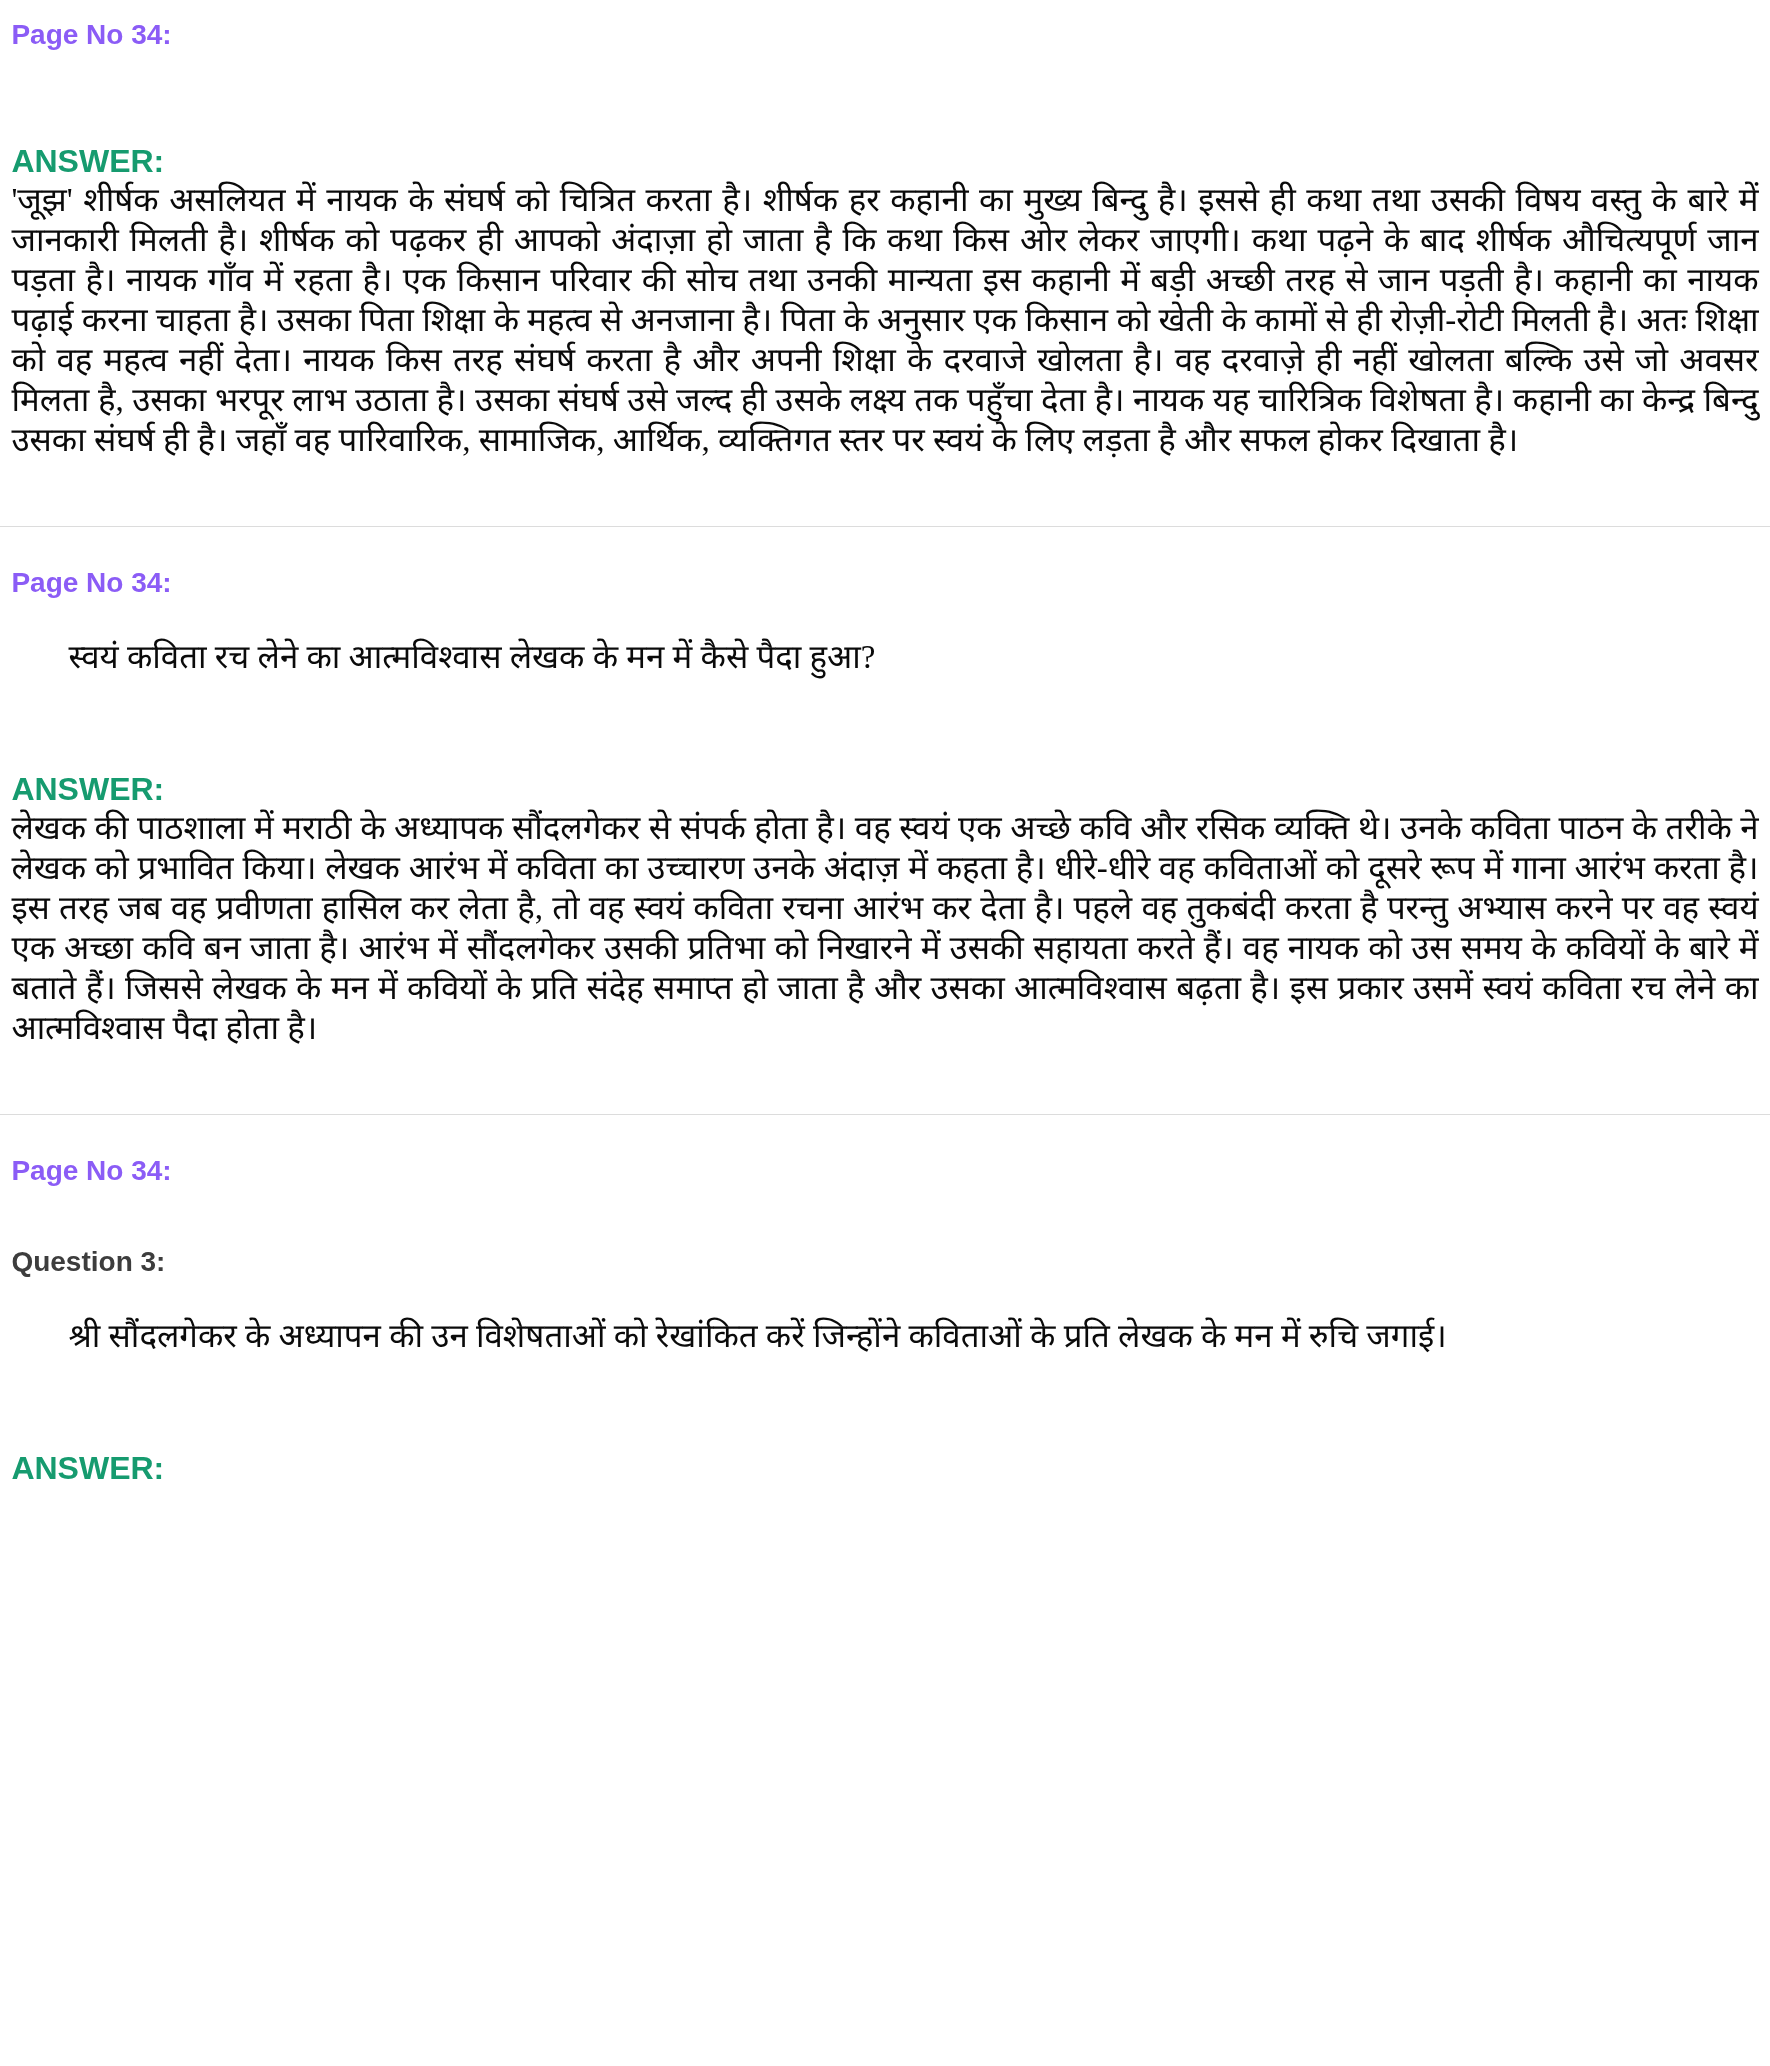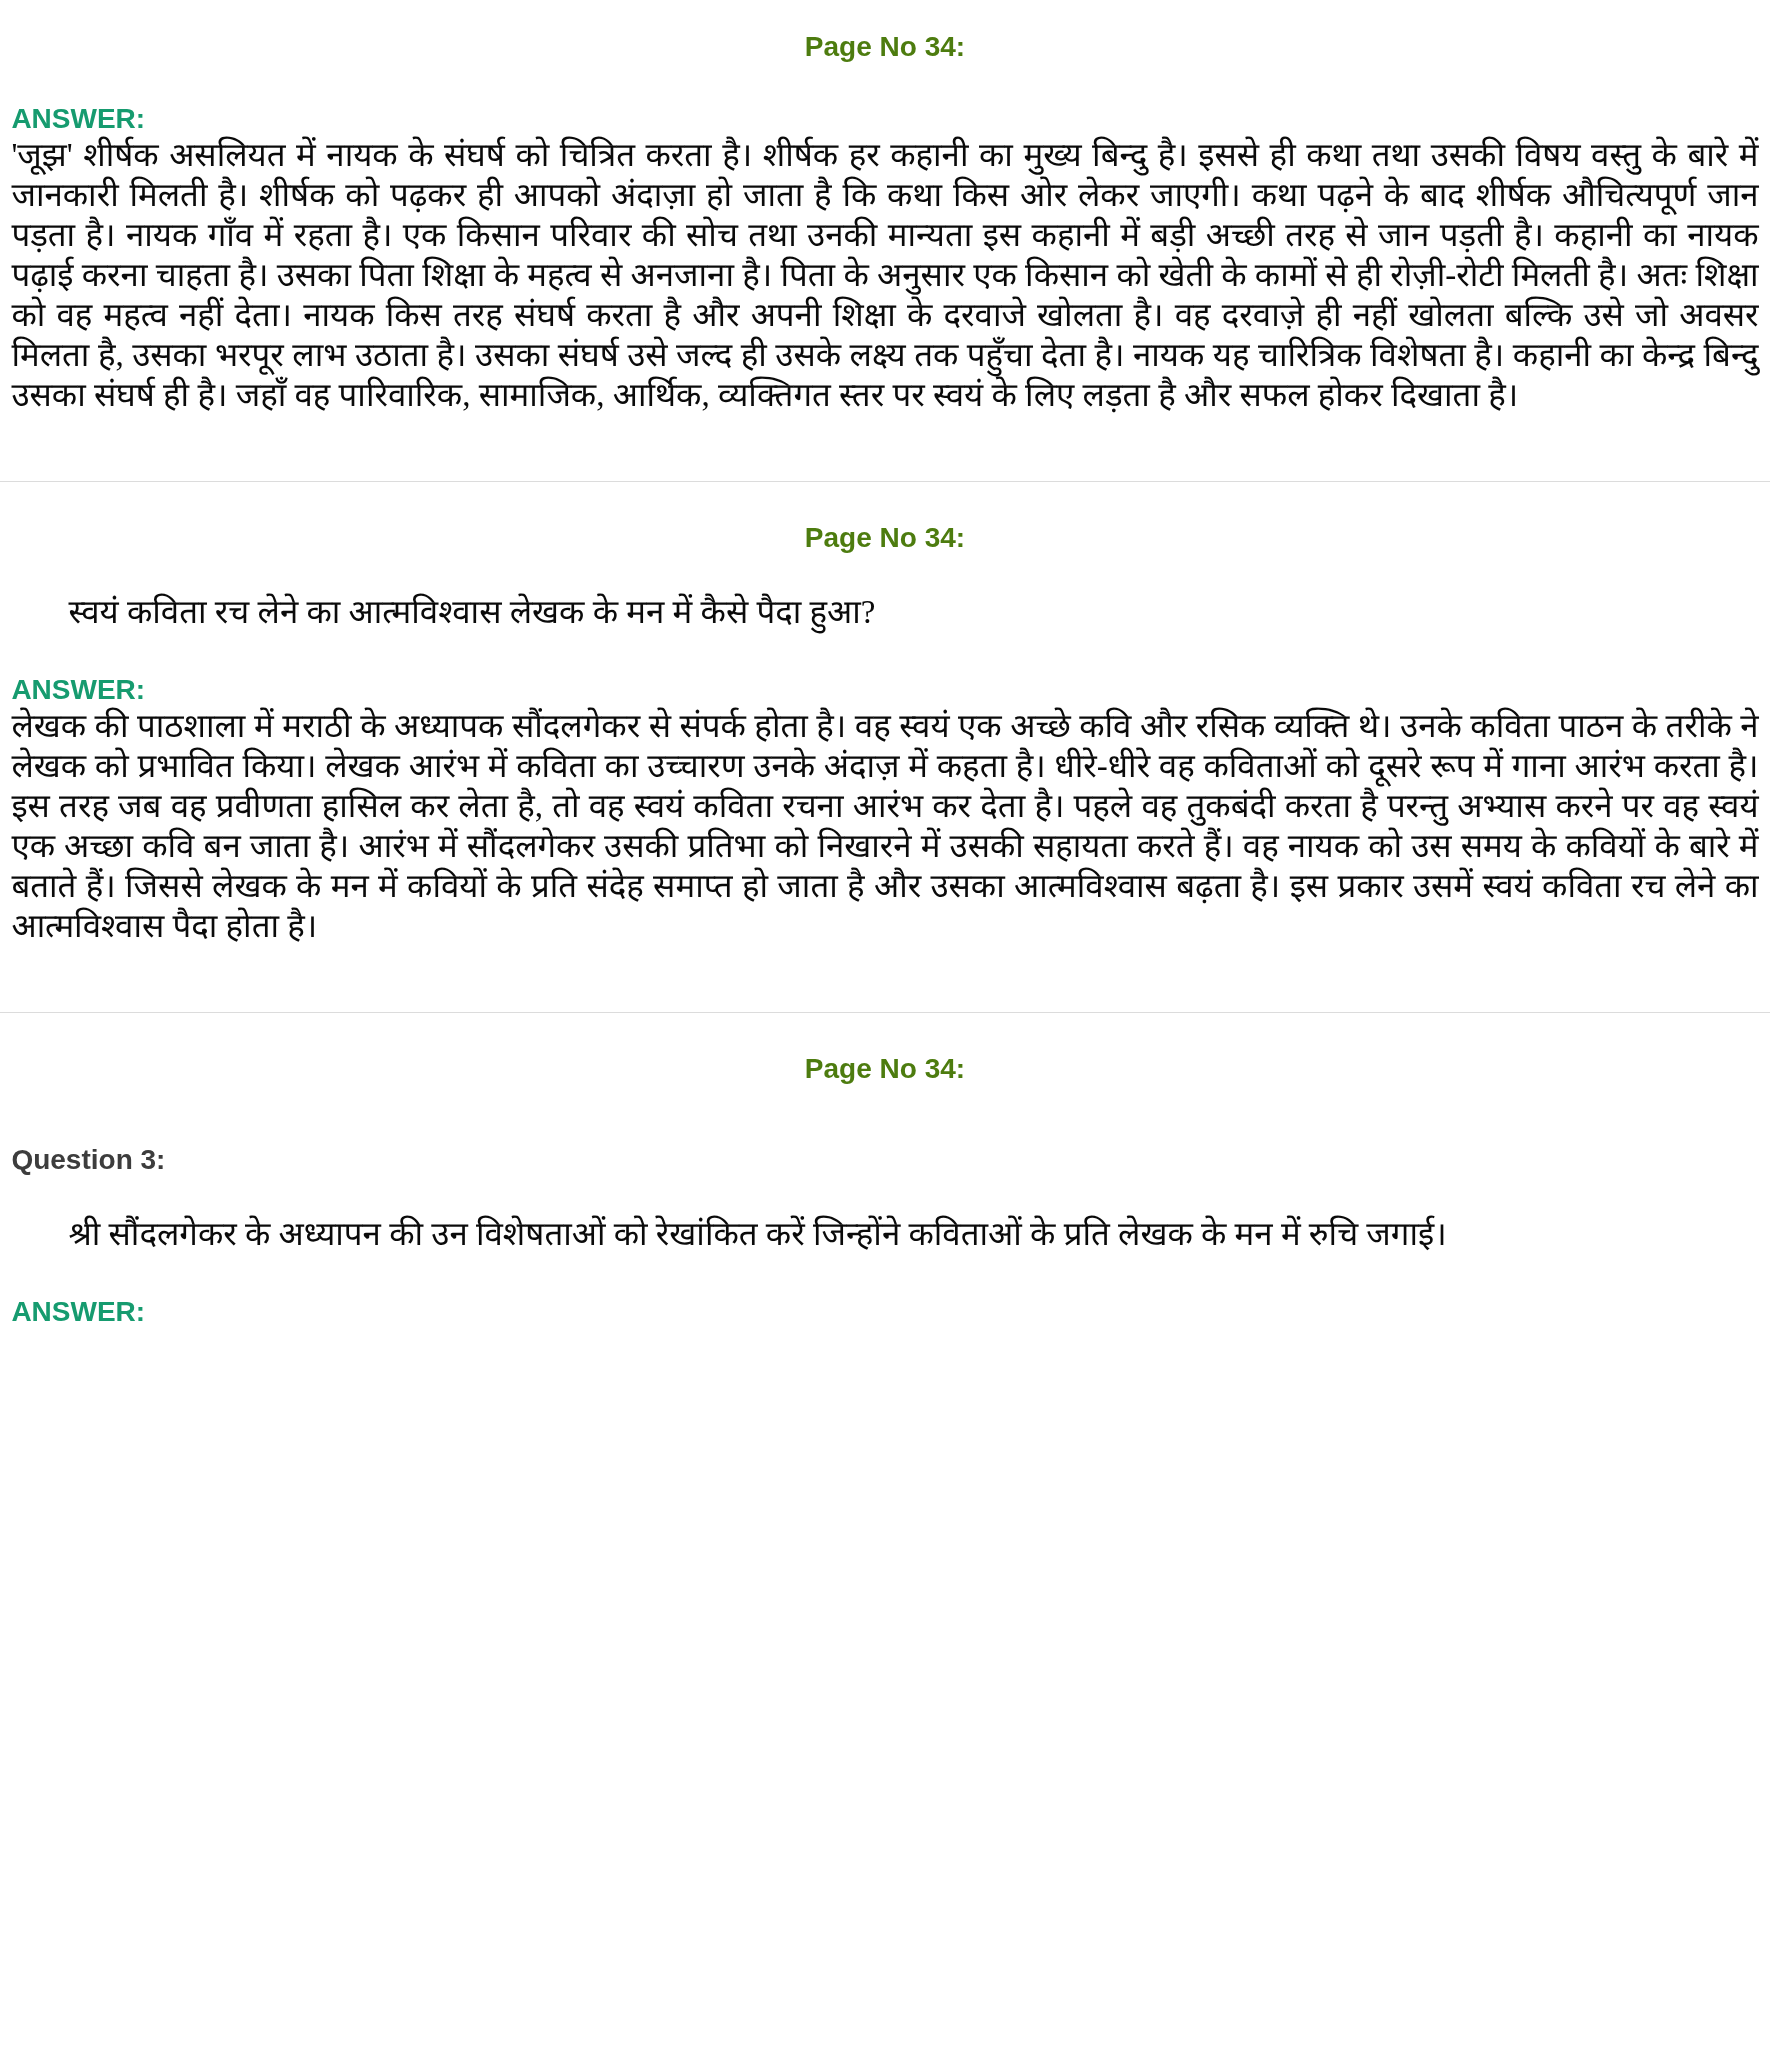--- a/index.html
+++ b/index.html
@@ -9,48 +9,48 @@
   }
   body {
     width: 1770px;
     min-height: 2066px;
     box-sizing: border-box;
     padding: 18.6px 11.4px 7.1px 11.4px;
     font-family: "Liberation Serif", serif;
     color: #000000;
   }
   .page-no {
-    text-align: center;
+    text-align: left;
     font-family: "Liberation Sans", sans-serif;
     font-size: 28px;
     font-weight: bold;
-    color: #4d7c0f;
-    margin: 12px;
+    color: #8b5cf6;
+    margin: 0;
   }
   .q-label {
     font-family: "Liberation Sans", sans-serif;
     font-size: 28px;
     font-weight: bold;
     color: #3d3d3d;
     margin-top: 59px;
   }
   .q-text {
     margin-top: 37px;
     padding-left: 57px;
     padding-right: 28.6px;
     font-size: 33px;
     line-height: 43px;
     color: #0a0a0a;
   }
   .ans-label {
     font-family: "Liberation Sans", sans-serif;
-    font-size: 28px;
+    font-size: 32px;
     font-weight: bold;
     color: #169b6f;
-    margin-top: 40px;
+    margin-top: 92px;
   }
   .ans-text {
     font-size: 33px;
     line-height: 40px;
     text-align: justify;
     color: #0a0a0a;
   }
   .divider {
     border: none;
     border-top: 1.4px solid #dcdcdc;

